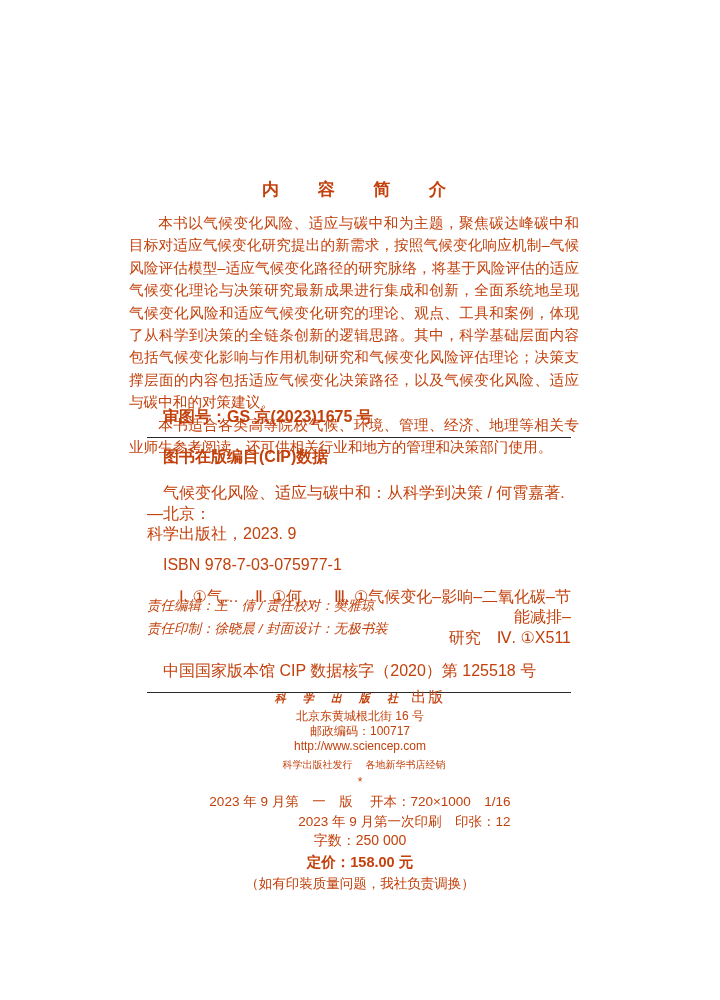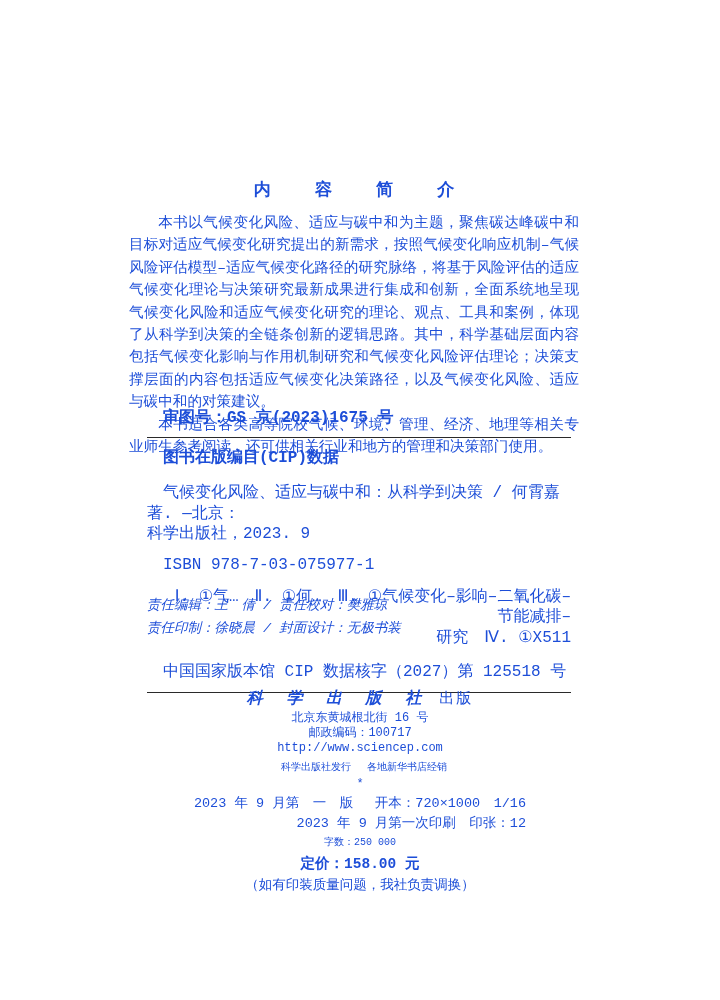--- a/index.html
+++ b/index.html
@@ -5,22 +5,22 @@
   html, body {
     margin: 0;
     padding: 0;
     background: #ffffff;
   }
   #page {
     position: relative;
     width: 720px;
     height: 1000px;
     background: #ffffff;
-    color: #1d4ed8;
-    font-family: Liberation Mono, monospace;
+    color: #c2410c;
+    font-family: Liberation Sans, sans-serif;
     overflow: hidden;
   }
 
   
   .intro {
     position: absolute;
     left: 129px;
     top: 178px;
     width: 450px;
   }
@@ -95,40 +95,40 @@
     text-align: center;
   }
   .pub-line {
     margin: 0 0 2px 0;
     font-size: 15px;
   }
   .brush {
     font-weight: bold;
     font-style: italic;
     letter-spacing: 7px;
-    font-size: 16px;
+    font-size: 11px;
   }
   .brush-small {
     font-weight: bold;
     font-style: italic;
     letter-spacing: 2px;
     font-size: 14.5px;
   }
   .suffix { letter-spacing: 2px; }
   .addr { font-size: 12px; line-height: 15px; margin: 0; }
   .distrib { font-size: 10px; margin: 4px 0 4px 0; padding-left: 8px; }
   .star { font-size: 12px; line-height: 13px; margin: 2px 0 0 0; }
   .edition-block {
     width: fit-content;
     margin: 3px auto 0 auto;
     text-align: right;
     font-size: 13.5px;
     line-height: 19.5px;
   }
-  .wordcount { font-size: 10px; margin: 0; line-height: 19px; }
+  .wordcount { font-size: 14px; margin: 0; line-height: 19px; }
   .price { font-size: 14.5px; font-weight: bold; margin: 2px 0 0 0; line-height: 20px; }
   .notice { font-size: 13.5px; margin: 2px 0 0 0; line-height: 19px; }
 </style>
 </head>
 <body>
 
 <div id="page">
 
   <section class="intro">
     <h1 class="intro-title">内  容  简  介</h1>
@@ -142,21 +142,21 @@
     <p class="cip-heading">图书在版编目(CIP)数据</p>
     <div class="block">
       <div class="line-indent">气候变化风险、适应与碳中和：从科学到决策 / 何霄嘉著. —北京：</div>
       <div class="line-flush">科学出版社，2023. 9</div>
     </div>
     <div class="isbn">ISBN 978-7-03-075977-1</div>
     <div class="classif">
       <div class="line-indent">Ⅰ. ①气…　Ⅱ. ①何…　Ⅲ. ①气候变化–影响–二氧化碳–节能减排–</div>
       <div class="line-flush">研究　Ⅳ. ①X511</div>
     </div>
-    <div class="record">中国国家版本馆 CIP 数据核字（2027）第 125518 号</div>
+    <div class="record">中国国家版本馆 CIP 数据核字（2020）第 125518 号</div>
     <hr class="rule">
   </section>
 
   <section class="credits">
     <div>责任编辑：王　倩 / 责任校对：樊雅琼</div>
     <div>责任印制：徐晓晨 / 封面设计：无极书装</div>
   </section>
 
   <section class="imprint">
     <p class="pub-line"><span class="brush">科 学 出 版 社</span><span class="suffix"> 出版</span></p>

